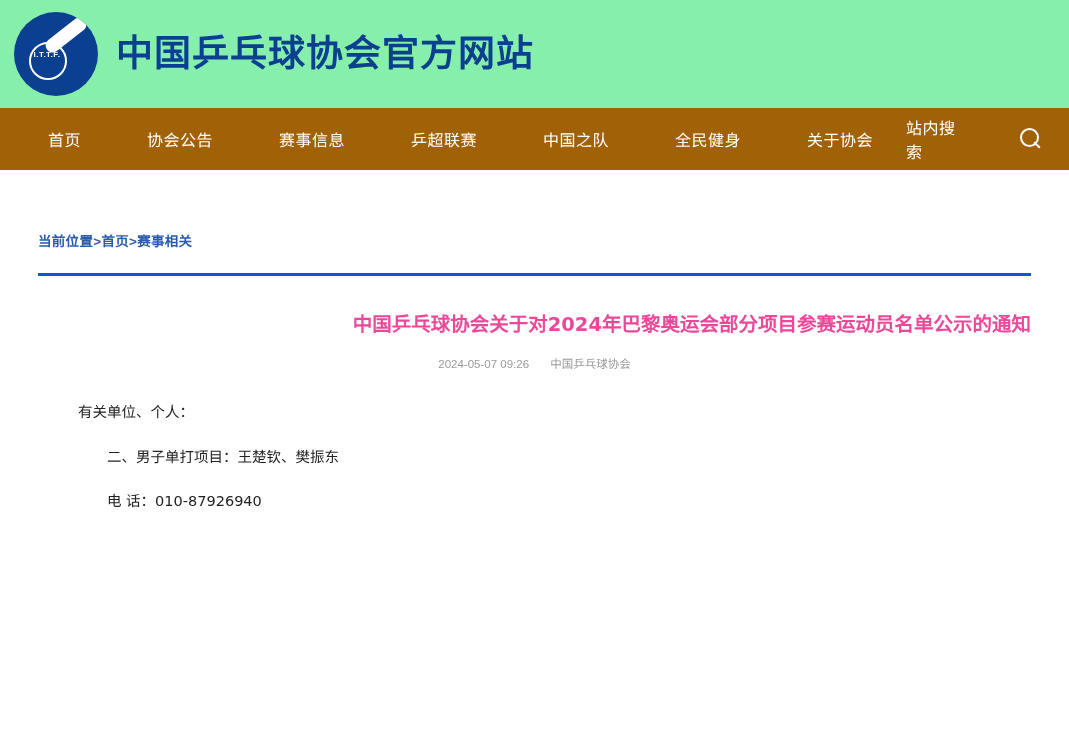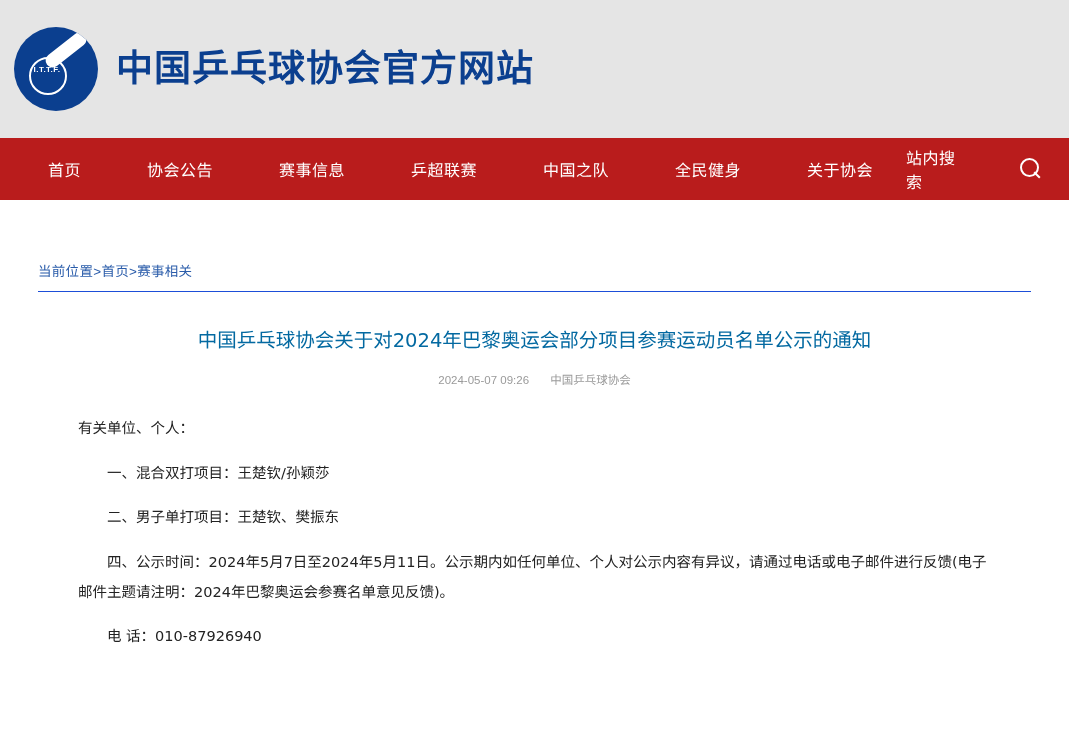--- a/index.html
+++ b/index.html
@@ -10,22 +10,22 @@
   body {
     width: 1069px;
     height: 745px;
     font-family: "Liberation Sans", "DejaVu Sans", sans-serif;
     color: #222;
     overflow: hidden;
   }
 
   
   .site-header {
-    height: 138px;
-    background: #e5e5e5;
+    height: 108px;
+    background: #86efac;
     display: flex;
     align-items: center;
     padding-left: 14px;
     box-sizing: border-box;
   }
   .logo-mark {
     width: 84px;
     height: 84px;
     border-radius: 50%;
     background: #0b3f8f;
@@ -82,21 +82,21 @@
     font-size: 16.5px;
     font-weight: bold;
     color: #0b3f8f;
     letter-spacing: 2.2px;
     margin-top: 4px;
   }
 
   
   .main-nav {
     height: 62px;
-    background: #b91c1c;
+    background: #a16207;
     display: flex;
     align-items: center;
     color: #ffffff;
     box-sizing: border-box;
   }
   .nav-items {
     display: flex;
     align-items: center;
     flex: 1 1 auto;
     padding-left: 24px;
@@ -148,32 +148,33 @@
   
   .content-wrap {
     width: 1069px;
     box-sizing: border-box;
     padding: 0 38px;
   }
   .breadcrumb {
     font-size: 13.5px;
     color: #2a5caa;
     padding-top: 60px;
-    padding-bottom: 11px;
-    border-bottom: 1px solid #1d4ed8;
+    padding-bottom: 23px;
+    border-bottom: 3px solid #1d4ed8;
     letter-spacing: 0.3px;
+    font-weight: bold;
   }
   .article {
     padding-top: 34px;
   }
   .article-title {
-    text-align: center;
+    text-align: right;
     font-size: 19.5px;
-    font-weight: normal;
-    color: #0369a1;
+    font-weight: bold;
+    color: #ec4899;
     line-height: 1.5;
     font-family: "DejaVu Sans", "Liberation Sans", sans-serif;
   }
   .article-meta {
     text-align: center;
     font-size: 11.5px;
     color: #9a9a9a;
     margin-top: 16px;
   }
   .article-meta span { margin: 0 9px; }
@@ -226,21 +227,19 @@
 
   <div class="article">
     <div class="article-title">中国乒乓球协会关于对2024年巴黎奥运会部分项目参赛运动员名单公示的通知</div>
     <div class="article-meta">
       <span>2024-05-07 09:26</span>
       <span>中国乒乓球协会</span>
     </div>
 
     <div class="article-body">
       <p class="p-plain">有关单位、个人：</p>
-      <p class="p-indent">一、混合双打项目：王楚钦/孙颖莎</p>
       <p class="p-indent">二、男子单打项目：王楚钦、樊振东</p>
-      <p class="p-indent">四、公示时间：2024年5月7日至2024年5月11日。公示期内如任何单位、个人对公示内容有异议，请通过电话或电子邮件进行反馈(电子邮件主题请注明：2024年巴黎奥运会参赛名单意见反馈)。</p>
       <p class="p-indent">电 话：010-87926940</p>
 
     </div>
 
   </div>
 </div>
 
 </body></html>

